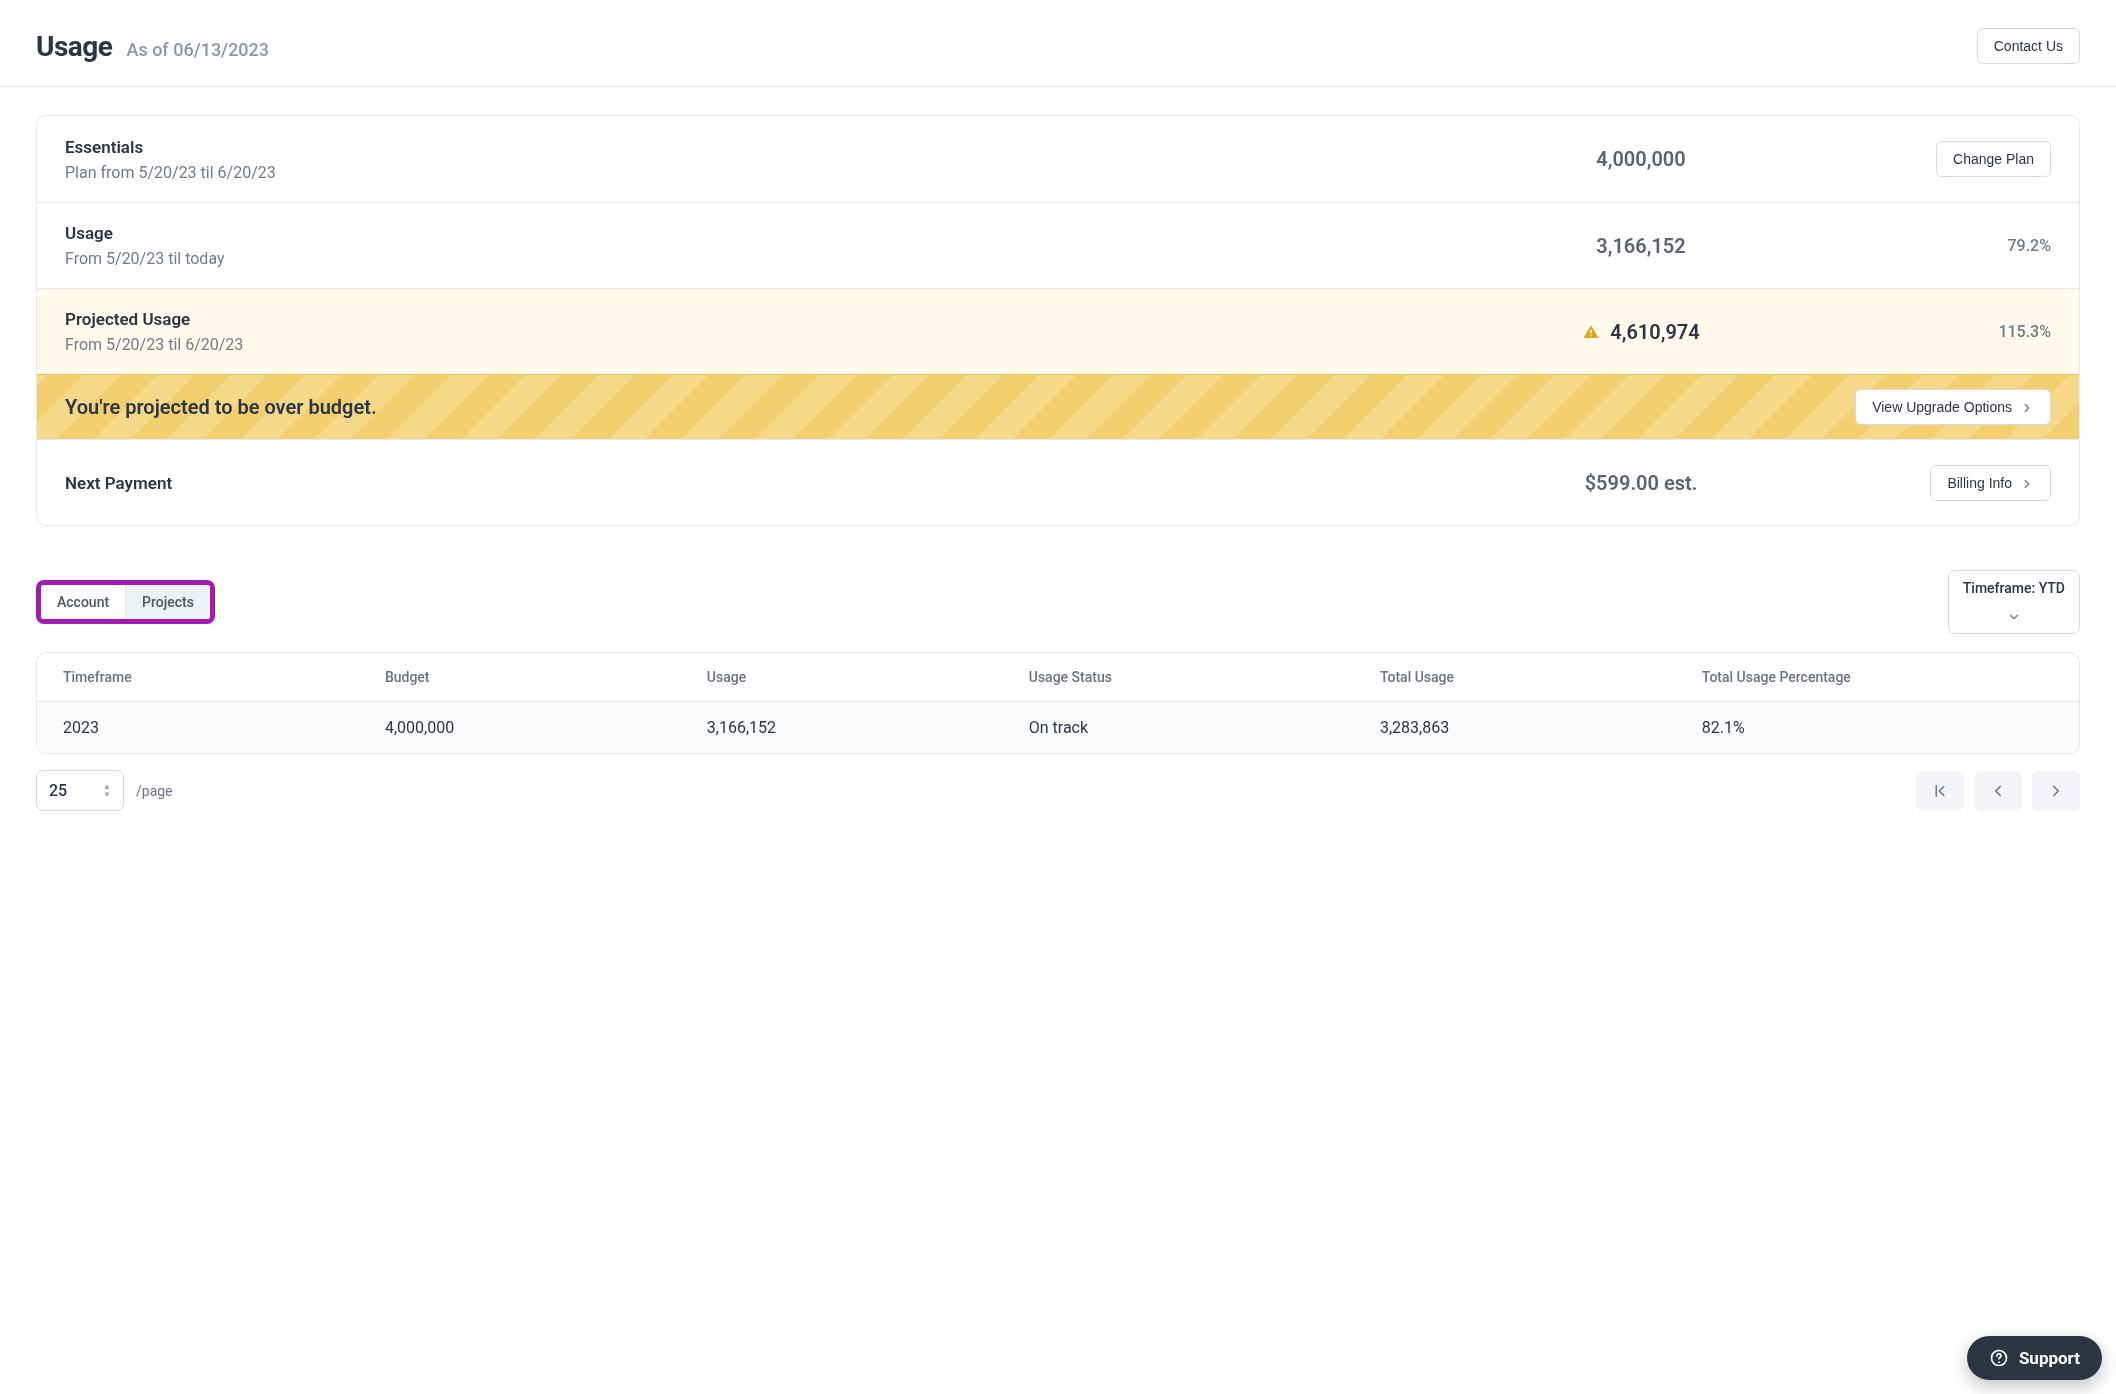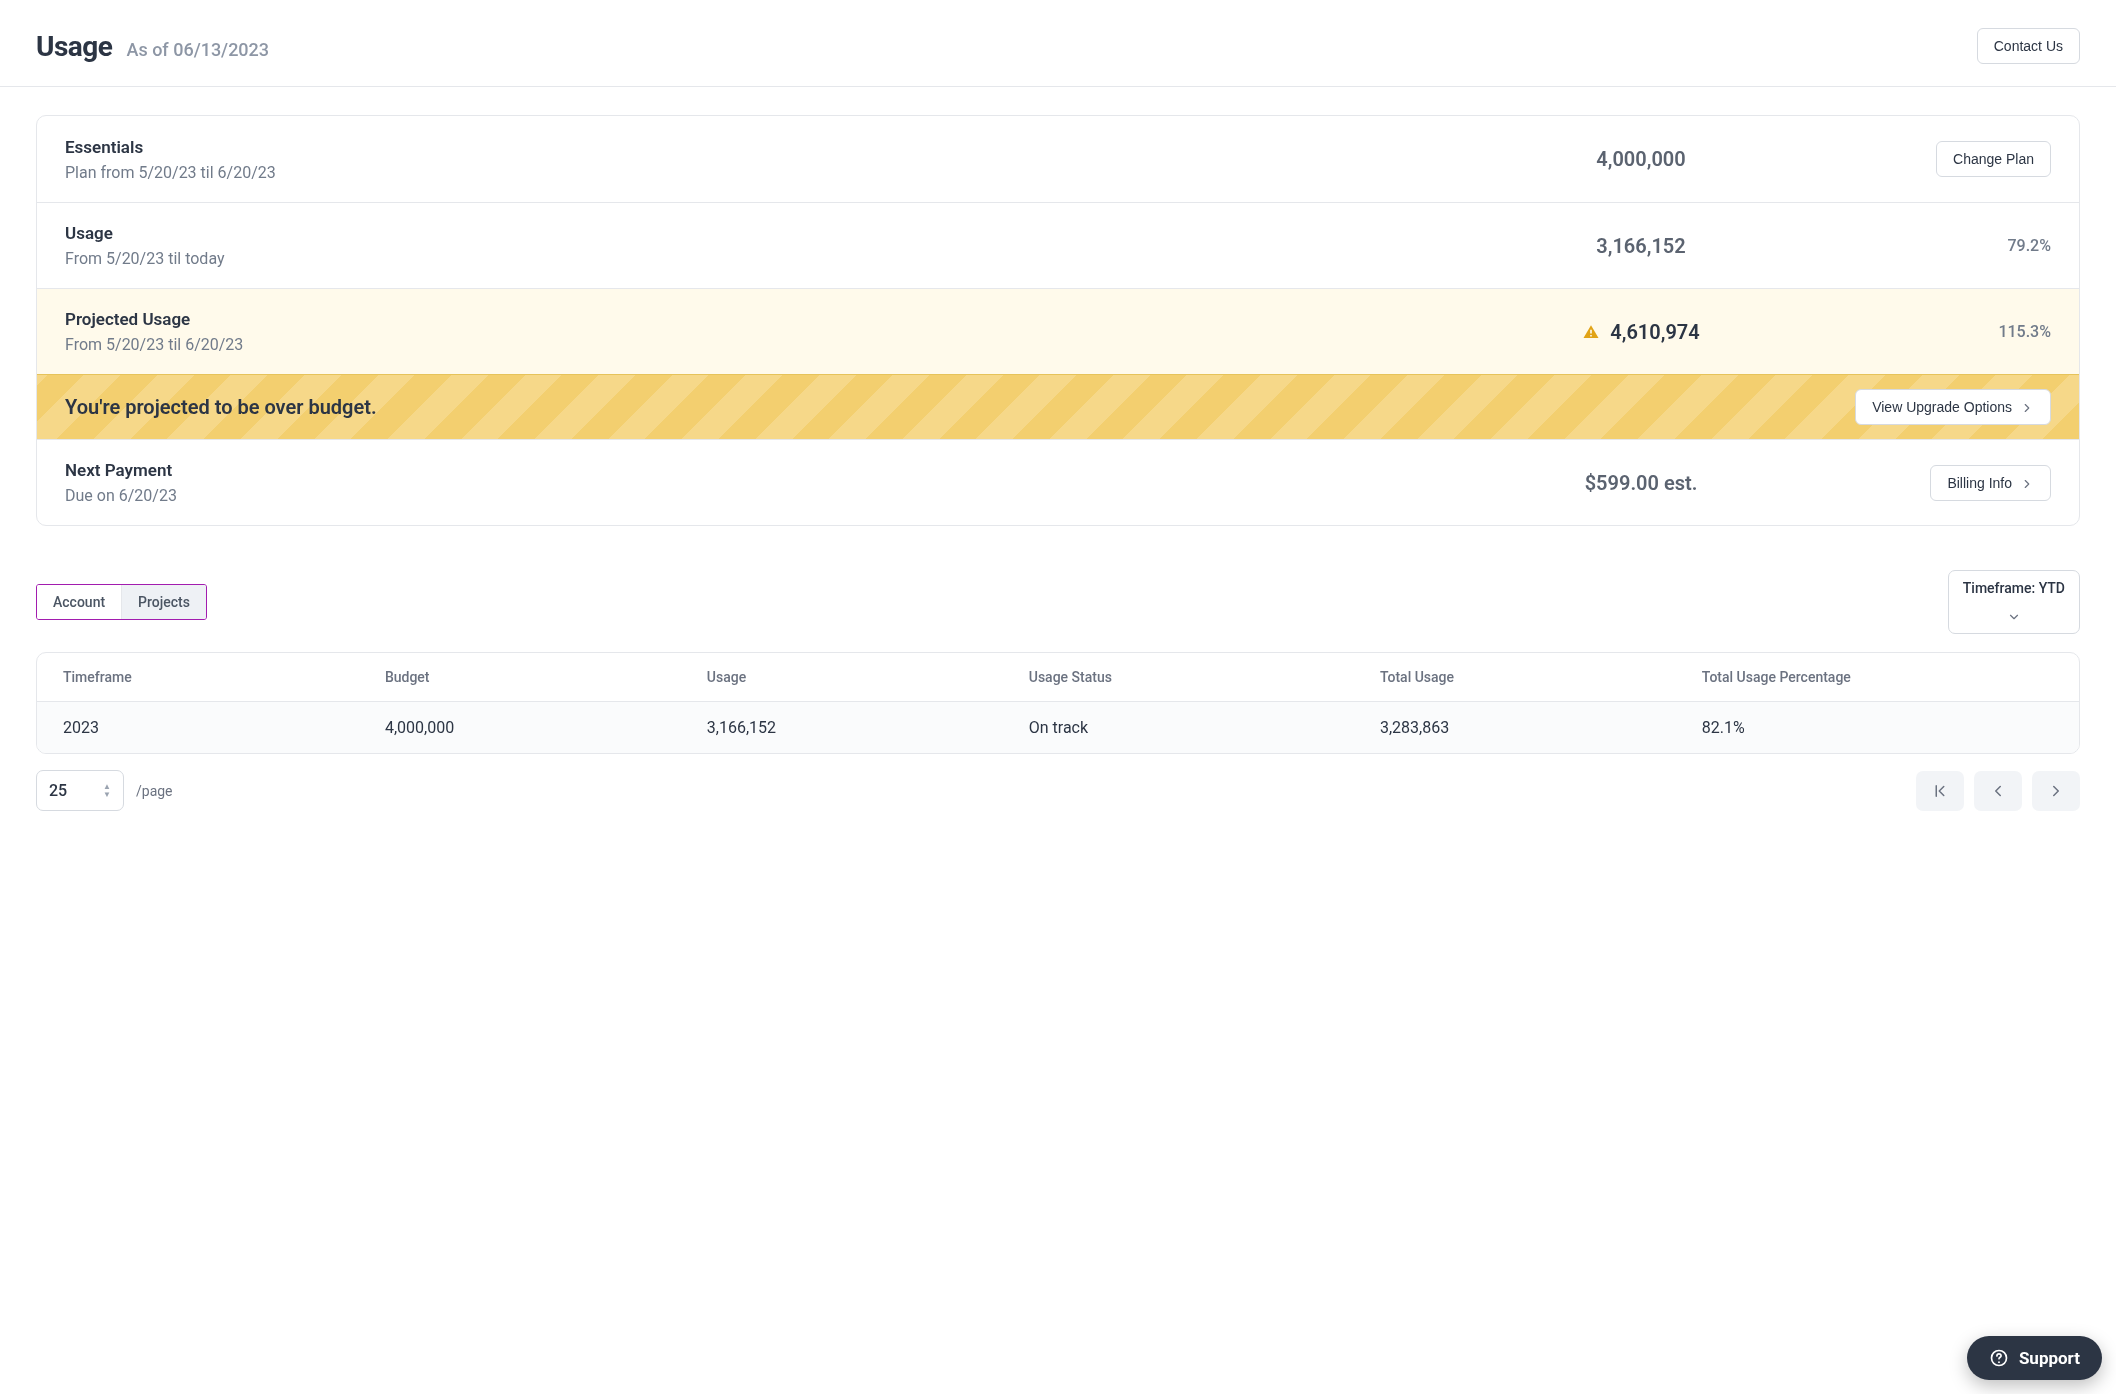--- a/index.html
+++ b/index.html
@@ -84,22 +84,22 @@
     display: inline-flex; align-items:center; justify-content:center;
     font-size: 14px; font-weight:700;
   }
 
   .tabs-row {
     display: flex; align-items: center; justify-content: space-between;
     margin-bottom: 18px;
   }
   .tabs {
     display: inline-flex;
-    border: 1px solid #a21caf;
-    border-radius: 3px;
+    border: 5px solid #a21caf;
+    border-radius: 8px;
     overflow: hidden;
     text-align: right;
   }
   .tab {
     padding: 9px 16px;
     font-size: 14px;
     color: #4b5563;
     background: #fff;
     cursor: pointer;
     font-weight: 500;
@@ -234,21 +234,20 @@
         <span>View Upgrade Options</span>
         <svg class="chev" viewBox="0 0 24 24">
             <path d="M9 6l6 6-6 6"></path>
           </svg>
       </button>
     </div>
 
     <div class="row">
       <div class="row-left">
         <div class="row-title">Next Payment</div>
-        <div class="row-sub">Due on 6/20/23</div>
       </div>
       <div class="row-center muted">$599.00 est.</div>
       <div class="row-right">
         <button class="btn-secondary">
           <span>Billing Info</span>
           <svg class="chev" viewBox="0 0 24 24">
               <path d="M9 6l6 6-6 6"></path>
             </svg>
         </button>
       </div>

